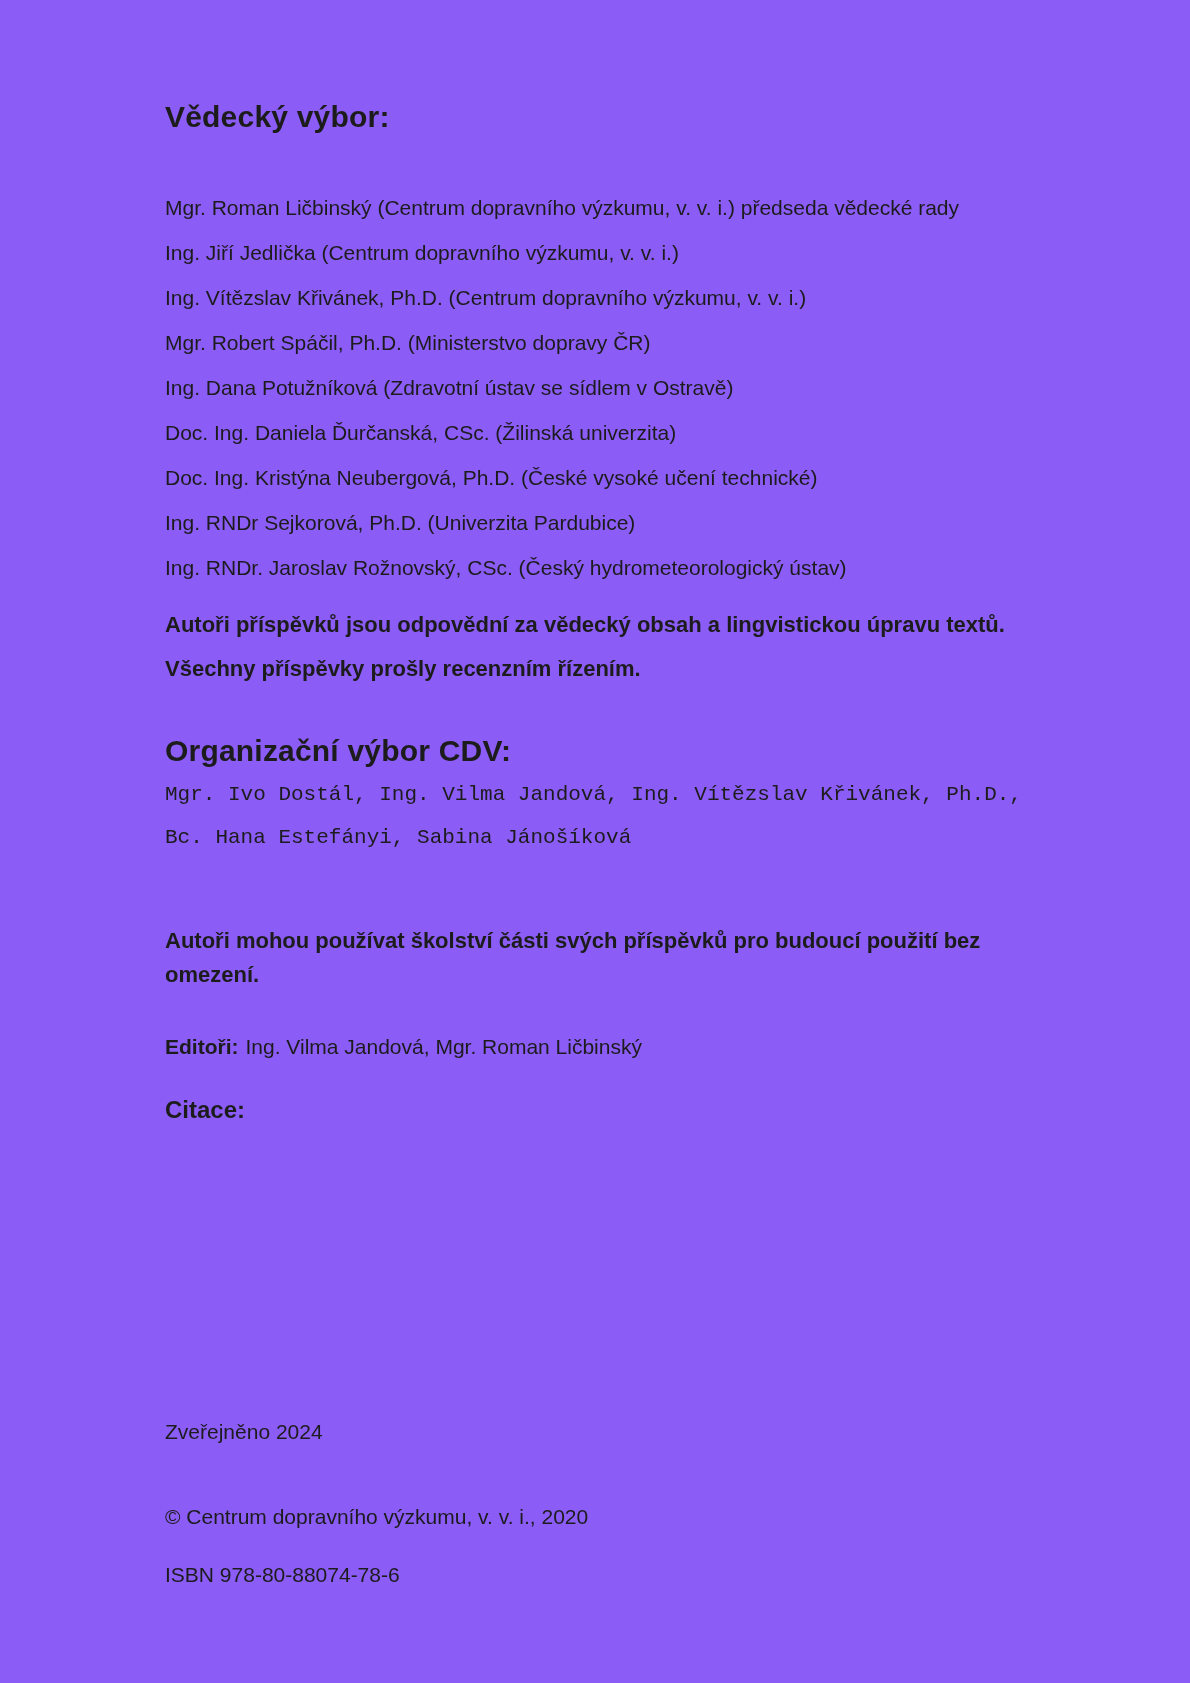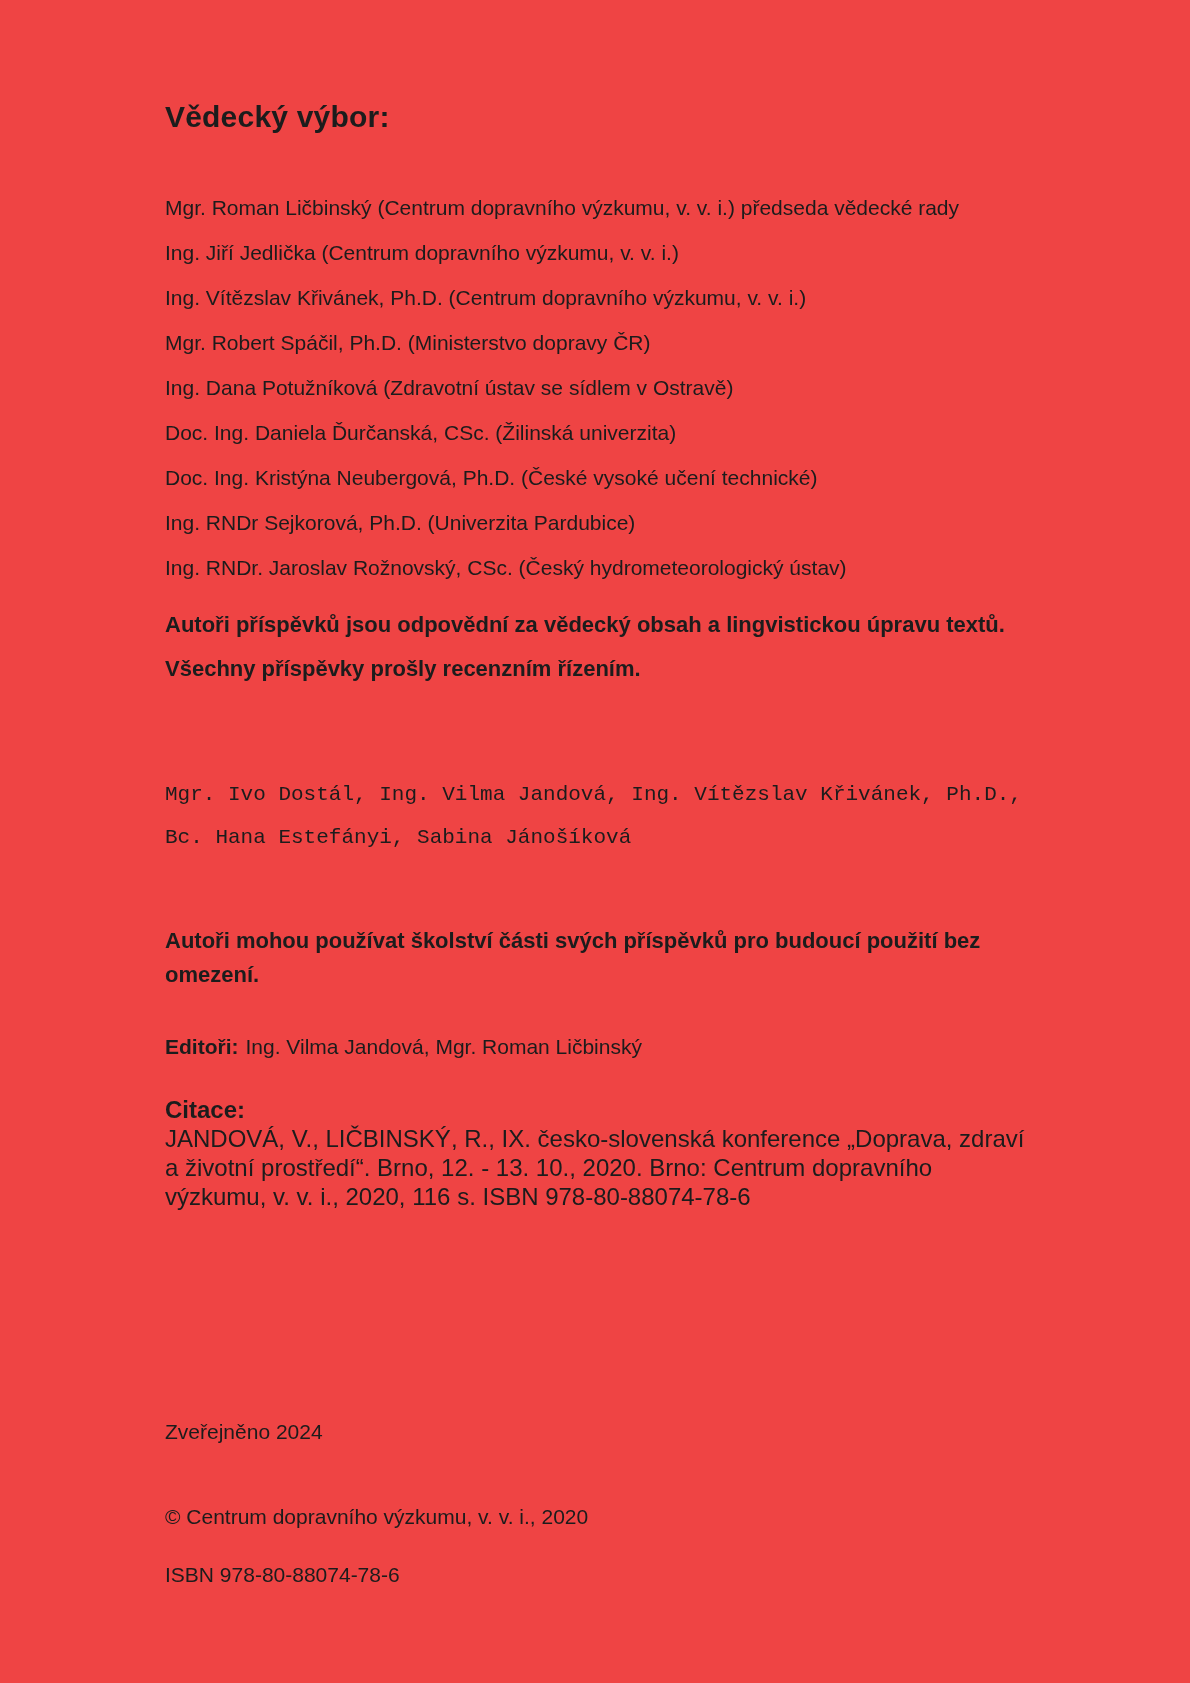--- a/index.html
+++ b/index.html
@@ -4,21 +4,21 @@
 <style>
   html, body {
     margin: 0;
     padding: 0;
     background: #ffffff;
   }
   .page {
     position: relative;
     width: 1190px;
     height: 1683px;
-    background: #ef4444;
+    background: #8b5cf6;
     color: #1c1c1c;
     font-family: "Liberation Sans", "DejaVu Sans", sans-serif;
     overflow: hidden;
   }
   .block {
     position: absolute;
     left: 165px;
     width: 872px;
   }
   .heading {
@@ -96,30 +96,30 @@
       <p>Mgr. Robert Spáčil, Ph.D. (Ministerstvo dopravy ČR)</p>
       <p>Ing. Dana Potužníková (Zdravotní ústav se sídlem v Ostravě)</p>
       <p>Doc. Ing. Daniela Ďurčanská, CSc. (Žilinská univerzita)</p>
       <p>Doc. Ing. Kristýna Neubergová, Ph.D. (České vysoké učení technické)</p>
       <p>Ing. RNDr Sejkorová, Ph.D. (Univerzita Pardubice)</p>
       <p>Ing. RNDr. Jaroslav Rožnovský, CSc. (Český hydrometeorologický ústav)</p>
     </div>
 
   <p class="block bold-para" style="top: 603px;">Autoři příspěvků jsou odpovědní za vědecký obsah a lingvistickou úpravu textů. Všechny příspěvky prošly recenzním řízením.</p>
 
+  <h2 class="block heading" style="top: 733px;">Organizační výbor CDV:</h2>
 
   <p class="block body-para" style="top: 773px;">Mgr. Ivo Dostál, Ing. Vilma Jandová, Ing. Vítězslav Křivánek, Ph.D., Bc. Hana Estefányi, Sabina Jánošíková</p>
 
   <p class="block bold-para-tight" style="top: 924px;">Autoři mohou používat školství části svých příspěvků pro budoucí použití bez omezení.</p>
 
   <p class="block editors-line" style="top: 1032px;"><span class="label">Editoři:</span><span>Ing. Vilma Jandová, Mgr. Roman Ličbinský</span></p>
 
   <div class="block citation-block" style="top: 1095px;">
     <div class="cit-heading">Citace:</div>
-    <div>JANDOVÁ, V., LIČBINSKÝ, R., IX. česko-slovenská konference „Doprava, zdraví a životní prostředí“. Brno, 12. - 13. 10., 2020. Brno: Centrum dopravního výzkumu, v. v. i., 2020, 116 s. ISBN 978-80-88074-78-6</div>
   </div>
 
 
   <p class="block single-line" style="top: 1417px;">Zveřejněno 2024</p>
 
   <p class="block single-line" style="top: 1502px;">© Centrum dopravního výzkumu, v. v. i., 2020</p>
 
   <p class="block single-line" style="top: 1560px;">ISBN 978-80-88074-78-6</p>
 
 </div>

